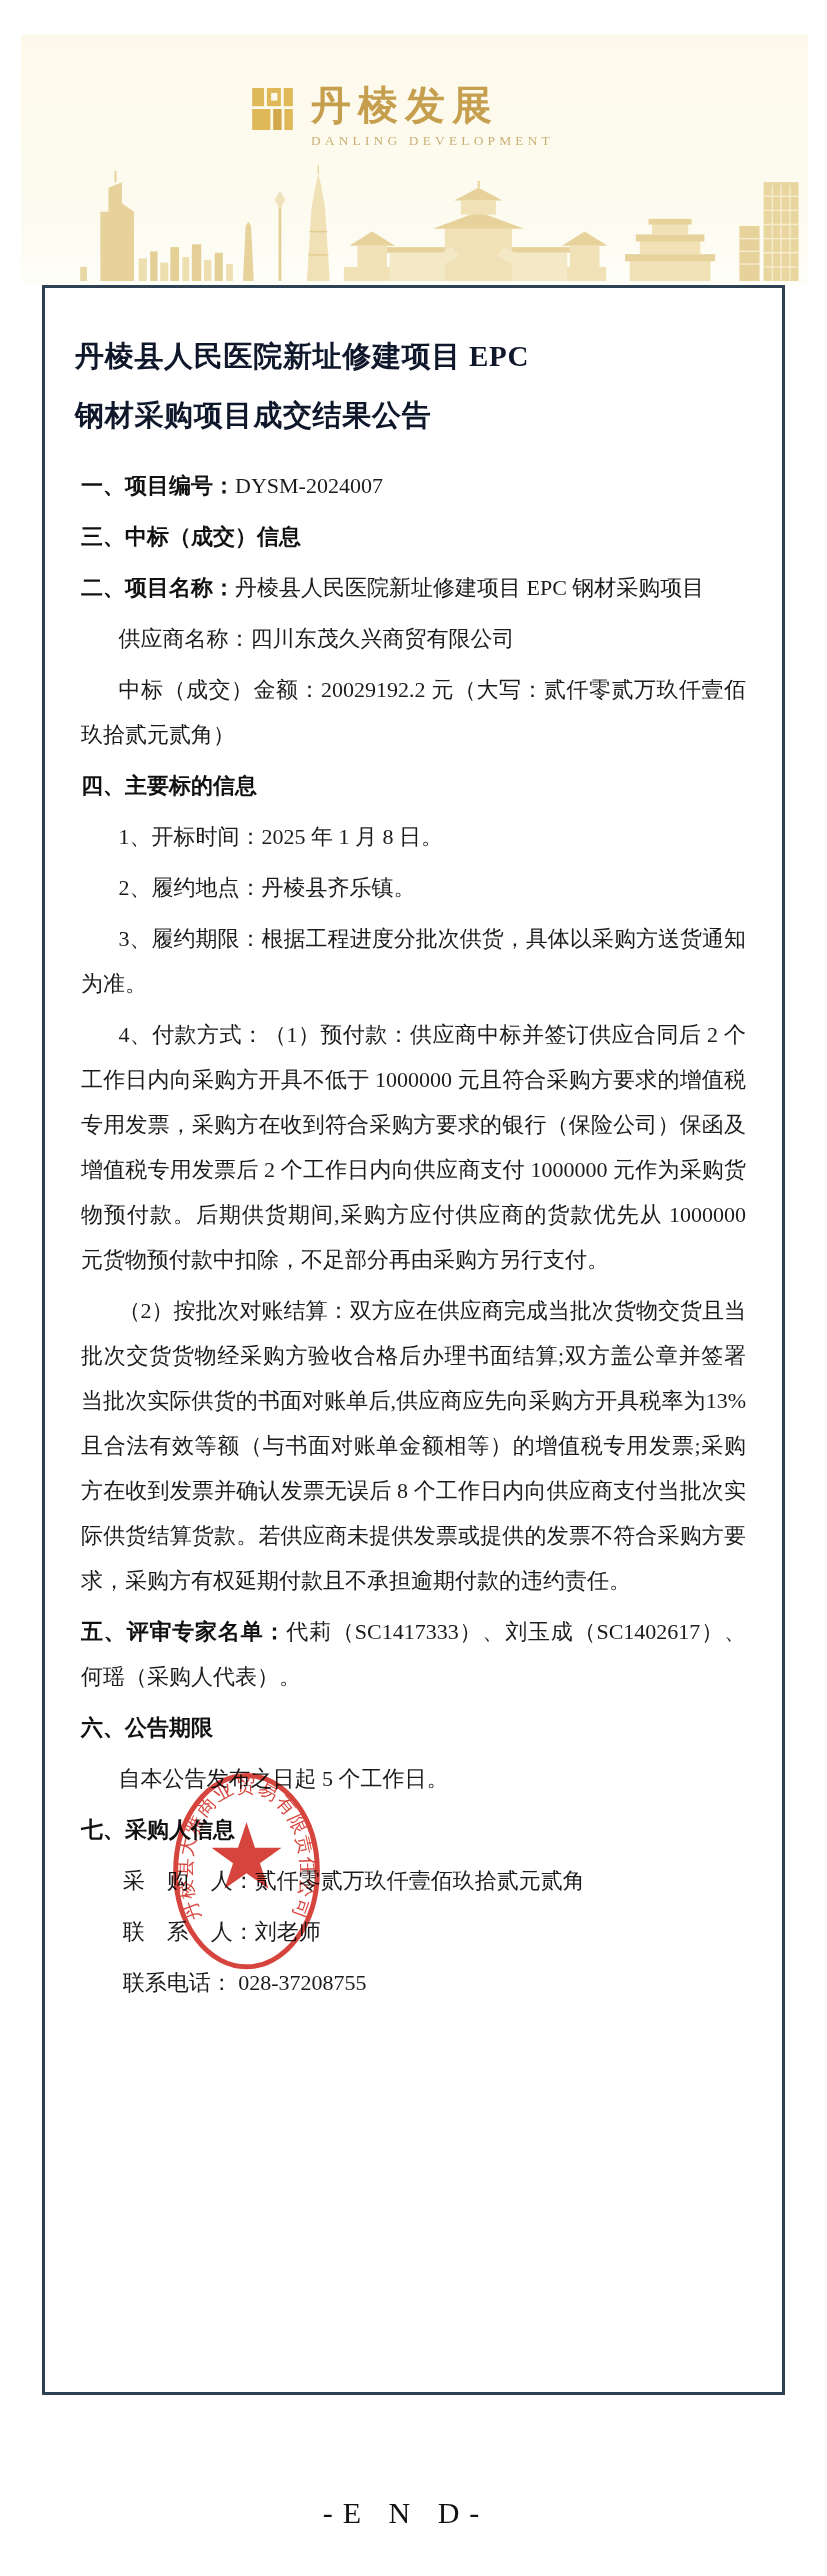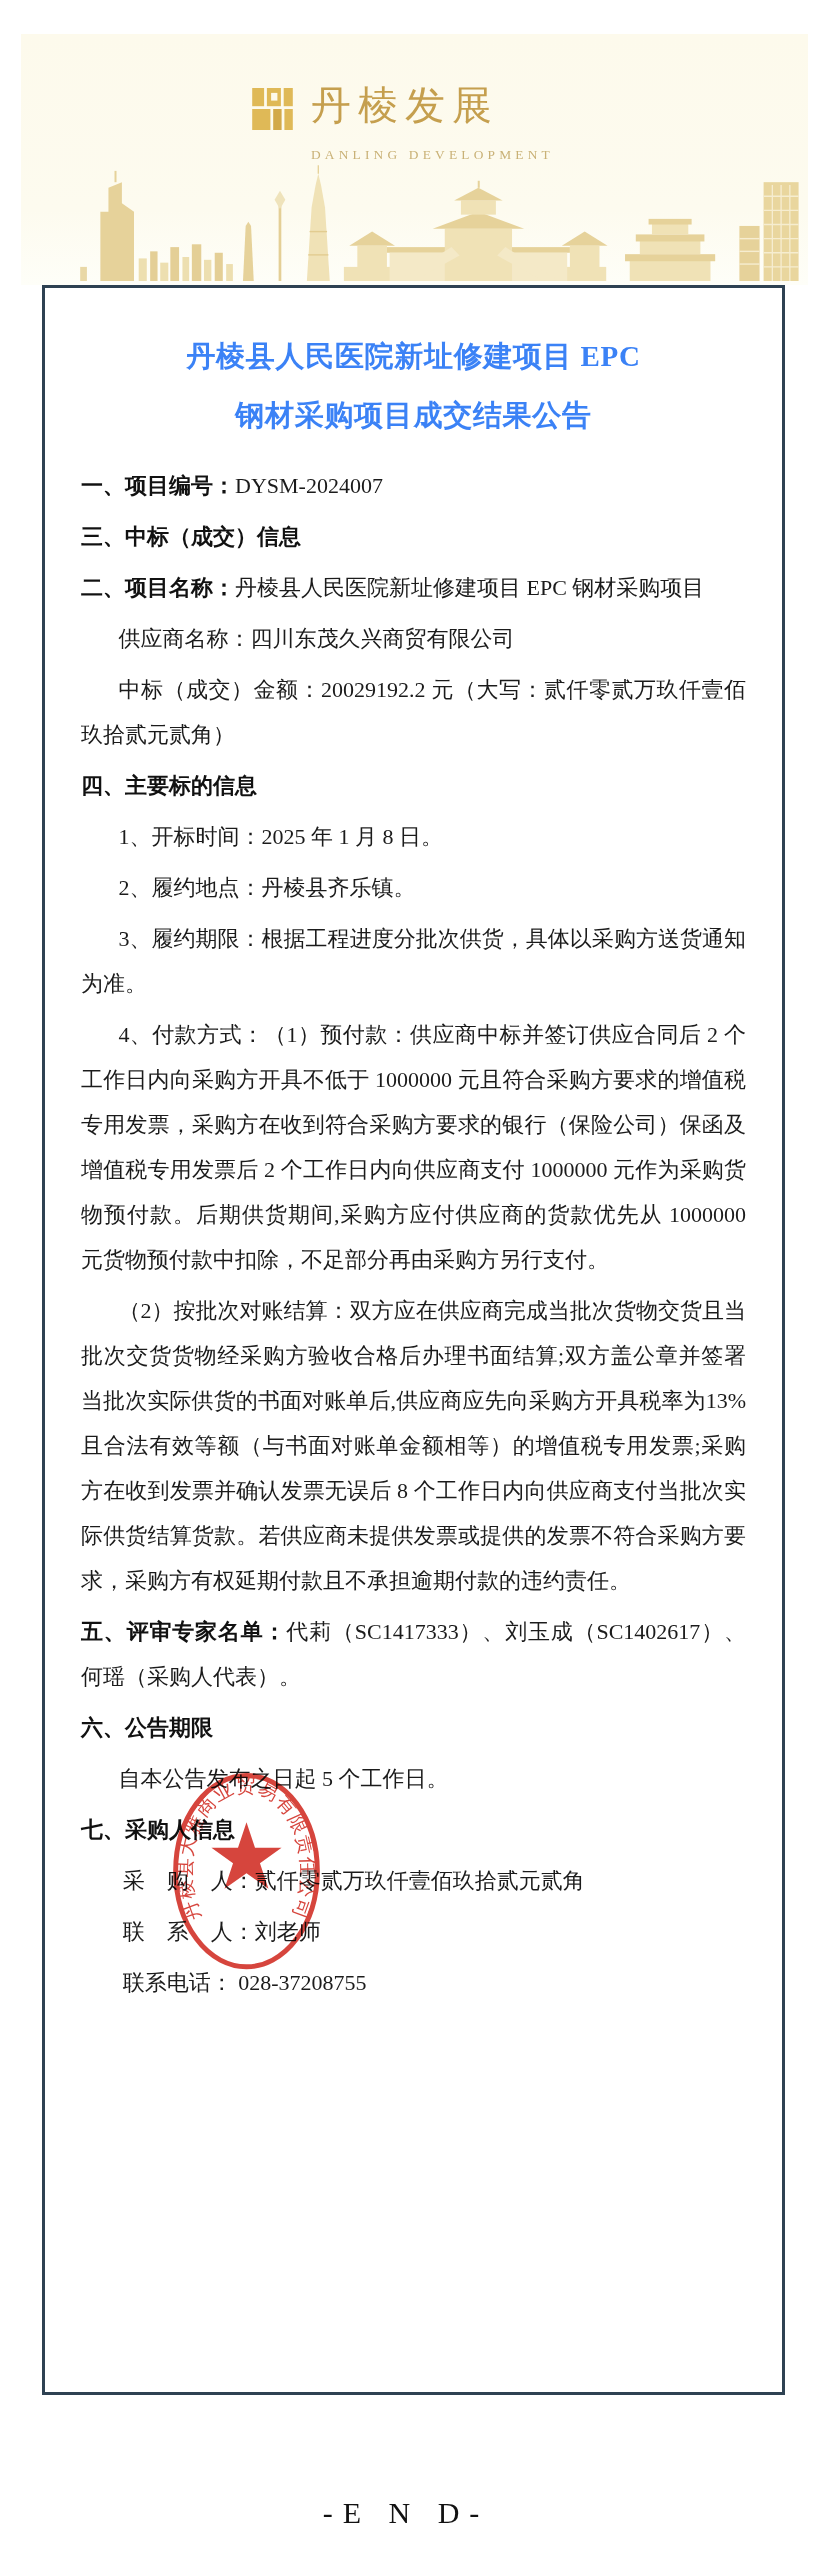--- a/index.html
+++ b/index.html
@@ -5,30 +5,30 @@
   html,body{margin:0;padding:0;}
   body{width:828px;height:2576px;background:#ffffff;position:relative;overflow:hidden;
        font-family:"Liberation Serif", serif;}
   .page{position:absolute;inset:0;}
 
   
   .header-band{position:absolute;left:20.5px;top:34px;width:787px;height:251px;
     background:linear-gradient(#FDFAEC,#FDFBEF 70%,#FEFEF8);}
   .brand{position:absolute;left:231px;top:50px;display:flex;align-items:flex-start;gap:18.4px;}
   .brand-icon{width:41px;height:42px;margin-top:4.2px;}
-  .brand-name{font-size:40px;line-height:44px;font-weight:400;letter-spacing:7px;
+  .brand-name{font-size:40px;line-height:44px;font-weight:700;letter-spacing:7px;
     color:#C59F4E;font-family:"Liberation Serif", serif;}
-  .brand-sub{font-size:13.4px;letter-spacing:4.2px;color:#C9B176;margin-top:19px;
+  .brand-sub{font-size:13.4px;letter-spacing:4.2px;color:#C9B176;margin-top:5px;
     font-family:"Liberation Serif", serif;}
   .skyline{position:absolute;left:0;bottom:4.2px;width:100%;height:120px;}
 
   
   .card{position:absolute;left:42px;top:285px;width:743px;height:2110px;box-sizing:border-box;
     background:#FFFFFF;border:3.5px solid #2E4152;padding:32px 30px 0;}
-  .title{font-size:29px;line-height:59px;font-weight:700;text-align:center;color:#3b82f6;
+  .title{font-size:29px;line-height:59px;font-weight:700;text-align:left;color:#0f172a;
     margin:7px 0 18.4px;letter-spacing:0.7px;font-family:"Liberation Serif", serif;}
   .line{font-size:22px;line-height:45px;color:#1b1b1b;margin:6px;text-align:justify;
     font-family:"Liberation Serif", serif;}
   .line .lbl{font-family:"Liberation Sans", sans-serif;font-weight:700;color:#111;}
   .ind{text-indent:1.7em;}
   .contact{padding-left:1.9em;text-align:left;}
 
   
   .seal{position:absolute;left:120px;top:1479px;width:163px;height:209px;
     opacity:.92;mix-blend-mode:multiply;pointer-events:none;}

